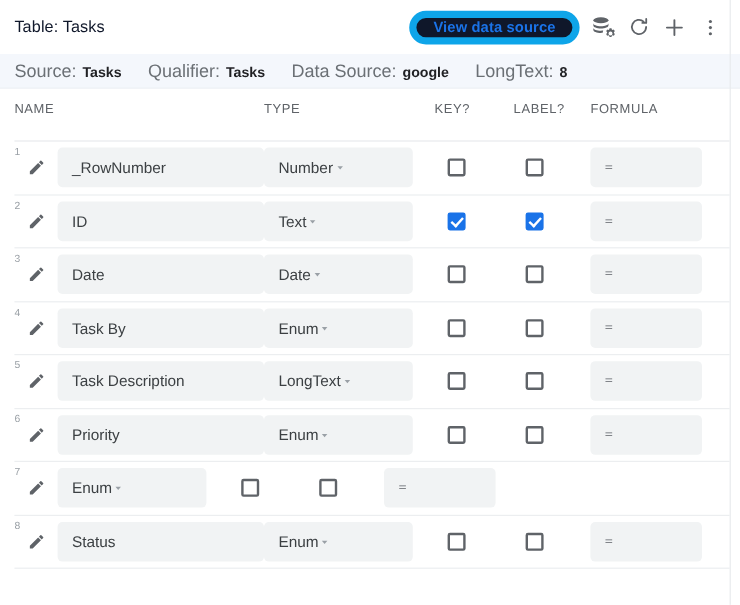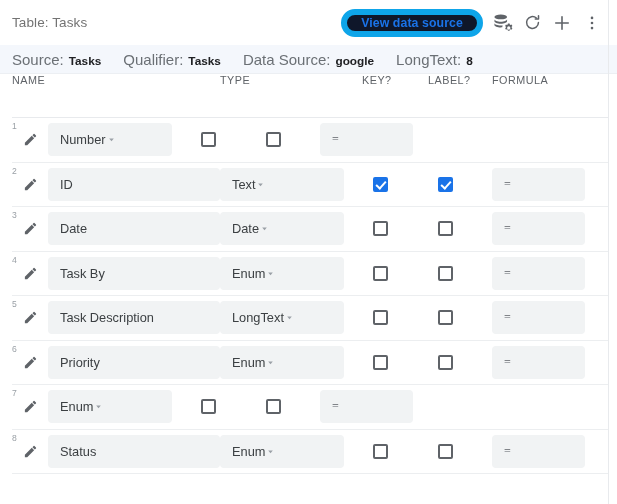--- a/index.html
+++ b/index.html
@@ -15,21 +15,21 @@
   .topbar {
     height: 45px;
     display: flex;
     align-items: center;
     padding: 0 10px 0 12px;
     background: #ffffff;
     position: relative;
   }
   .topbar-title {
     font-size: 13.5px;
-    color: #737373;
+    color: #0f172a;
     letter-spacing: .1px;
     white-space: nowrap;
   }
   .topbar-spacer { flex: 1 1 auto; }
 
   .view-ds-btn {
     border: 6px solid #0ea5e9;
     border-radius: 16px;
     height: 28px;
     padding: 0 14px;
@@ -78,21 +78,21 @@
     color: #202124;
     font-weight: bold;
   }
 
   
   .table-wrap { padding: 0; background: #fff; position: relative; }
 
   .col-head {
     height: 44px;
     display: flex;
-    align-items: flex-start;
+    align-items: center;
     padding-bottom: 9px;
     border-bottom: 1px solid #e8eaed;
     margin: 0 12px 0 12px;
     width: 596px;
   }
   .ch {
     font-size: 10.8px;
     color: #5f6368;
     letter-spacing: .5px;
     white-space: nowrap;
@@ -276,20 +276,23 @@
   <div id="rows-container">
       <div class="row">
         <span class="row-num">1</span>
         <span class="pencil-cell">
           <span>
             <svg width="15" height="15" viewBox="0 0 24 24" fill="#5f6368">
               <path d="M3 17.25V21h3.75L17.81 9.94l-3.75-3.75L3 17.25zM20.71 7.04a1 1 0 0 0 0-1.41l-2.34-2.34a1 1 0 0 0-1.41 0l-1.83 1.83 3.75 3.75 1.83-1.83z"></path>
             </svg>
           </span>
         </span>
+        <span class="cell-name">
+          <span class="field name-field">_RowNumber</span>
+        </span>
         <span class="cell-type">
           <span class="field type-field">
             <span>Number</span>
             <span>
               <svg class="caret" width="11" height="11" viewBox="0 0 24 24" fill="#9aa0a6">
                 <path d="M7 10l5 6 5-6z"></path>
               </svg>
             </span>
           </span>
         </span>

